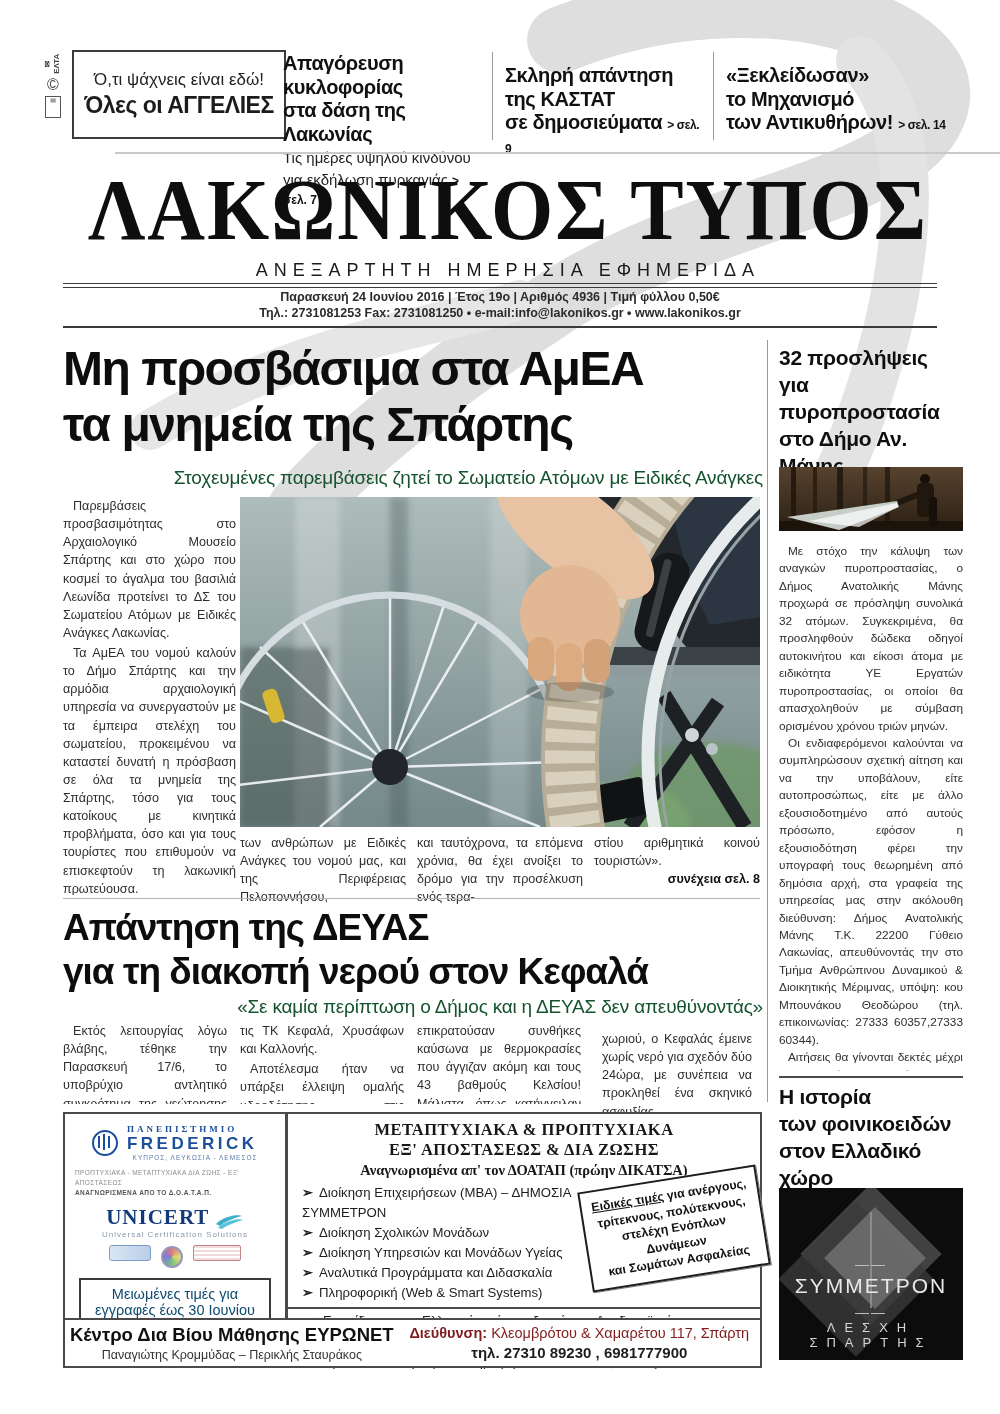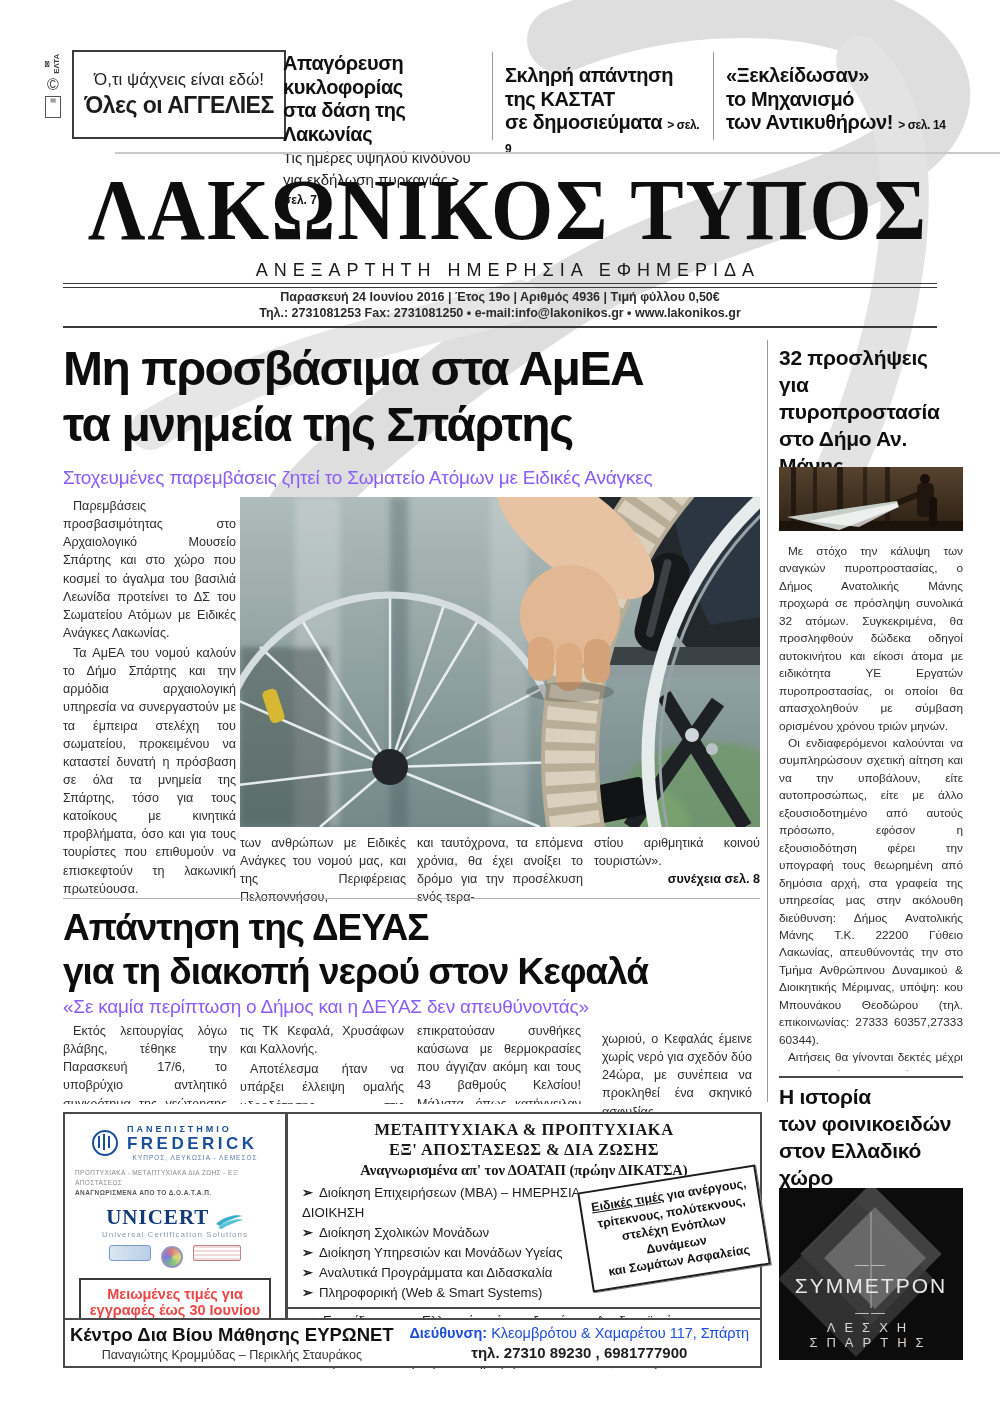--- a/index.html
+++ b/index.html
@@ -23,21 +23,21 @@
   
   .masthead{left:8px;width:1000px;text-align:center;font-family:"Liberation Serif",serif;}
   .masthead .title{font-size:80px;font-weight:bold;letter-spacing:2px;line-height:1;color:#0e0e0e;transform:scaleY(1.08);}
   .masthead .subtitle{font-family:"Liberation Sans",sans-serif;font-size:18px;letter-spacing:6px;color:#1a1a1a;margin-top:10px;}
   .dateline{font-size:12.5px;font-weight:bold;color:#2b2b2b;text-align:center;width:1000px;}
   .contact{font-size:12.5px;font-weight:bold;color:#2b2b2b;text-align:center;width:1000px;}
 
   
   .h1{font-size:48px;font-weight:bold;letter-spacing:-1.5px;line-height:1.16;color:#0d0d0d;}
   .h2{font-size:37px;font-weight:bold;letter-spacing:-1px;line-height:1.2;color:#0d0d0d;}
-  .deck{font-size:19px;color:#8b5cf6;letter-spacing:-0.2px;}
+  .deck{font-size:19px;color:#14532d;letter-spacing:-0.2px;text-align:right;}
 
   .bt{font-size:12.6px;line-height:1.44;text-align:justify;color:#2e2e2e;}
   .bt p{margin:0 0 2px 0;text-indent:10px;}
   .bt p.first{text-indent:10px;}
   .cont{font-size:12.6px;font-weight:bold;text-align:right;color:#111;margin-top:2px;}
 
   
   .sb-h{font-size:21px;font-weight:bold;line-height:1.28;letter-spacing:-0.3px;color:#0f0f0f;}
   .sb-sub{font-size:18.5px;line-height:1.3;color:#333;}
   .sb-bt{font-size:11.8px;line-height:1.48;text-align:justify;color:#2e2e2e;}
@@ -56,35 +56,35 @@
 
   
   .adbox{position:absolute;border:2px solid #4a4a4a;background:#fff;}
   .fred-uni{font-size:9px;letter-spacing:3px;color:#1b4f9c;font-weight:bold;}
   .fred-brand{font-size:17px;letter-spacing:3.5px;color:#1b4f9c;font-weight:bold;}
   .fred-loc{font-size:6.5px;letter-spacing:1px;color:#5a7aa8;}
   .fred-small{font-size:6.5px;color:#8a8a8a;letter-spacing:0.4px;line-height:1.5;}
   .unicert{font-size:21px;font-weight:bold;color:#123a7a;letter-spacing:1px;font-family:"Liberation Serif",serif;}
   .unicert-sub{font-size:8px;color:#8aa;letter-spacing:1px;color:#8899aa;}
   .offerbox{border:2px solid #3a3a3a;text-align:center;padding:6px 4px;}
-  .offerbox div{font-size:14.5px;font-weight:bold;color:#ef4444;}
+  .offerbox div{font-size:14.5px;font-weight:normal;color:#0c4a6e;}
   .eu-title{font-family:"Liberation Serif",serif;font-weight:bold;text-align:center;color:#181818;}
   .eu-t1{font-size:16.5px;letter-spacing:0.5px;}
   .eu-t2{font-size:16.5px;letter-spacing:0.5px;}
   .eu-t3{font-size:14.5px;margin-top:2px;}
   .eu-li{font-size:13.2px;color:#1d1d1d;line-height:1.52;}
   .eu-li .arrow{font-weight:bold;margin-right:6px;}
   .eu-feat{font-size:13.2px;color:#1d1d1d;line-height:1.55;}
   .eu-feat .arrow{margin-right:6px;}
   .badge{position:absolute;border:2px solid #1d1d1d;background:#fff;transform:rotate(-9deg);
          padding:7px 9px;text-align:center;font-size:12.3px;font-weight:bold;color:#111;line-height:1.35;box-shadow:1px 1px 0 #777;}
   .badge .u{text-decoration:underline;}
   .strip-name{font-size:18.5px;font-weight:bold;color:#111;}
   .strip-people{font-size:12.5px;color:#333;margin-top:2px;}
-  .strip-addr{font-size:14.5px;color:#1d4ed8;}
+  .strip-addr{font-size:14.5px;color:#7f1d1d;}
   .strip-addr b{margin-right:4px;}
   .strip-tel{font-size:15px;font-weight:bold;color:#1d1d1d;margin-top:3px;}
 </style>
 </head>
 <body>
 
 <div id="page">
 
   <svg class="abs" style="left:0;top:0;width:1000px;height:520px;z-index:0;" viewBox="0 0 1000 520">
     <path d="M560,40 C760,-40 980,30 930,120 C890,195 700,210 560,300 C430,385 330,470 300,510" fill="none" stroke="#dedede" stroke-width="66" stroke-linecap="round"></path>
@@ -249,21 +249,21 @@
   </div>
 
   <div class="adbox" style="left:63px;top:1112px;width:220px;height:204px;z-index:2;">
     <div style="text-align:center;margin-top:10px;">
       <span style="display:inline-block;width:22px;height:22px;border-radius:50%;border:2px solid #1b4f9c;vertical-align:middle;position:relative;">
         <span style="position:absolute;left:4px;top:4px;width:2px;height:12px;background:#1b4f9c;"></span>
         <span style="position:absolute;left:9px;top:2px;width:2px;height:16px;background:#1b4f9c;"></span>
         <span style="position:absolute;left:14px;top:4px;width:2px;height:12px;background:#1b4f9c;"></span>
       </span>
       <span style="display:inline-block;vertical-align:middle;text-align:left;margin-left:4px;">
-        <span class="fred-uni" style="display:block;">ΠΑΝΕΠΙΣΤΗΜΙΟ</span>
+        <span class="fred-uni" style="display:block;font-family:Liberation Serif, serif;">ΠΑΝΕΠΙΣΤΗΜΙΟ</span>
         <span class="fred-brand" style="display:block;">FREDERICK</span>
         <span class="fred-loc" style="display:block;text-align:right;">ΚΥΠΡΟΣ, ΛΕΥΚΩΣΙΑ - ΛΕΜΕΣΟΣ</span>
       </span>
     </div>
     <div class="fred-small" style="margin:7px 10px 0 10px;">ΠΡΟΠΤΥΧΙΑΚΑ - ΜΕΤΑΠΤΥΧΙΑΚΑ ΔΙΑ ΖΩΗΣ - ΕΞ' ΑΠΟΣΤΑΣΕΩΣ</div>
     <div class="fred-small" style="margin:0 10px;font-weight:bold;color:#555;">ΑΝΑΓΝΩΡΙΣΜΕΝΑ ΑΠΟ ΤΟ Δ.Ο.Α.Τ.Α.Π.</div>
     <div style="text-align:center;margin-top:8px;">
       <span class="unicert">UNICERT</span>
       <svg width="30" height="20" viewBox="0 0 30 20" style="vertical-align:middle;">
         <path d="M2,14 C10,6 24,4 28,6 C20,8 10,12 6,16 Z" fill="#3ab0c9"></path>
@@ -280,21 +280,21 @@
       <div>Μειωμένες τιμές για</div>
       <div>εγγραφές έως 30 Ιουνίου</div>
     </div>
   </div>
 
   <div class="adbox" style="left:286px;top:1112px;width:472px;height:204px;z-index:2;">
     <div class="eu-title eu-t1" style="margin-top:6px;">ΜΕΤΑΠΤΥΧΙΑΚΑ &amp; ΠΡΟΠΤΥΧΙΑΚΑ</div>
     <div class="eu-title eu-t2">ΕΞ' ΑΠΟΣΤΑΣΕΩΣ &amp; ΔΙΑ ΖΩΣΗΣ</div>
     <div class="eu-title eu-t3">Αναγνωρισμένα απ' τον ΔΟΑΤΑΠ (πρώην ΔΙΚΑΤΣΑ)</div>
     <div style="margin:4px 0 0 14px;width:300px;">
-      <div class="eu-li"><span class="arrow">➢</span><span>Διοίκηση Επιχειρήσεων (MBA) – ΗΜΕΡΗΣΙΑ ΔΙΟΙΚΗΣΗ</span></div>
+      <div class="eu-li"><span class="arrow">➢</span><span>Διοίκηση Επιχειρήσεων (MBA) – ΔΗΜΟΣΙΑ ΣΥΜΜΕΤΡΟΝ</span></div>
       <div class="eu-li"><span class="arrow">➢</span><span>Διοίκηση Σχολικών Μονάδων</span></div>
       <div class="eu-li"><span class="arrow">➢</span><span>Διοίκηση Υπηρεσιών και Μονάδων Υγείας</span></div>
       <div class="eu-li"><span class="arrow">➢</span><span>Αναλυτικά Προγράμματα και Διδασκαλία</span></div>
       <div class="eu-li"><span class="arrow">➢</span><span>Πληροφορική (Web &amp; Smart Systems)</span></div>
     </div>
     <div class="badge" style="left:296px;top:64px;width:158px;">
       <span class="u">Ειδικές τιμές</span><span> για ανέργους,</span><br>
       <span>τρίτεκνους, πολύτεκνους,</span><br>
       <span>στελέχη Ενόπλων Δυνάμεων</span><br>
       <span>και Σωμάτων Ασφαλείας</span>

